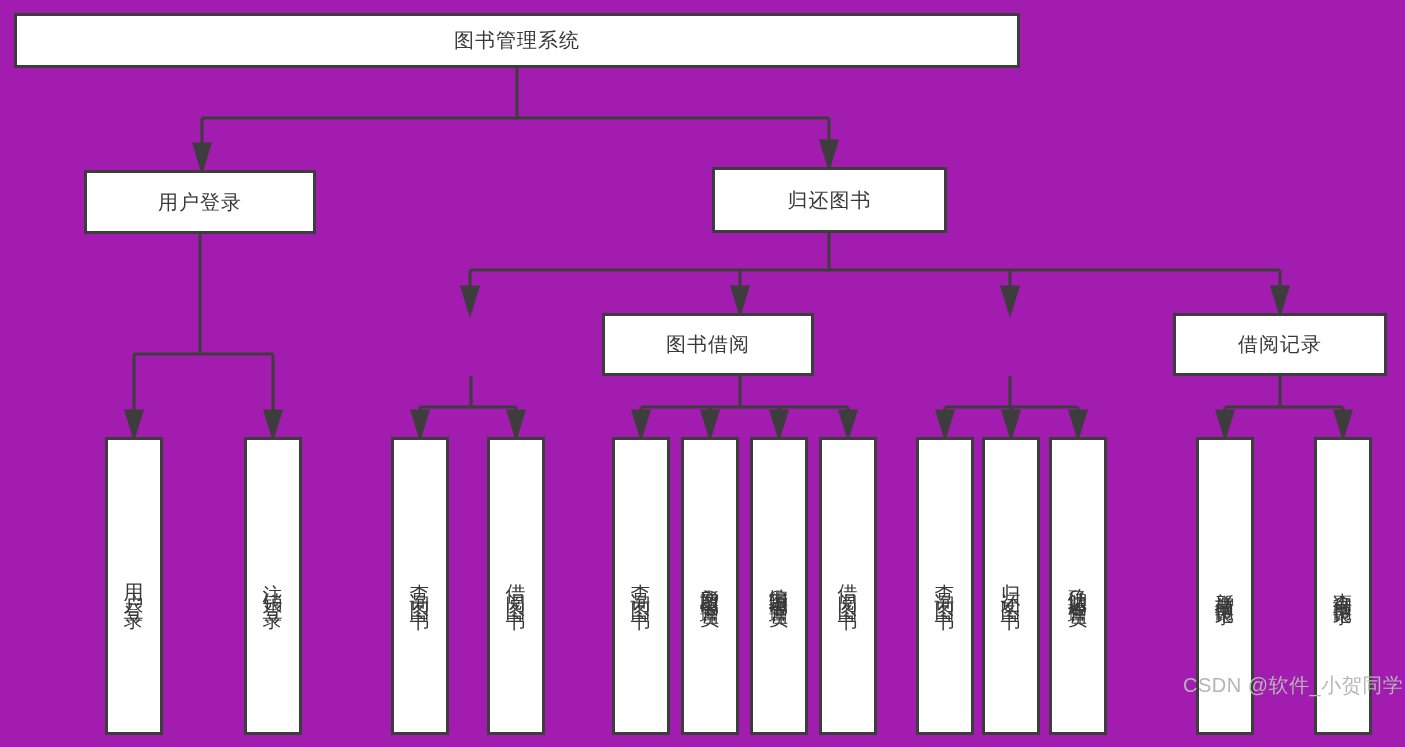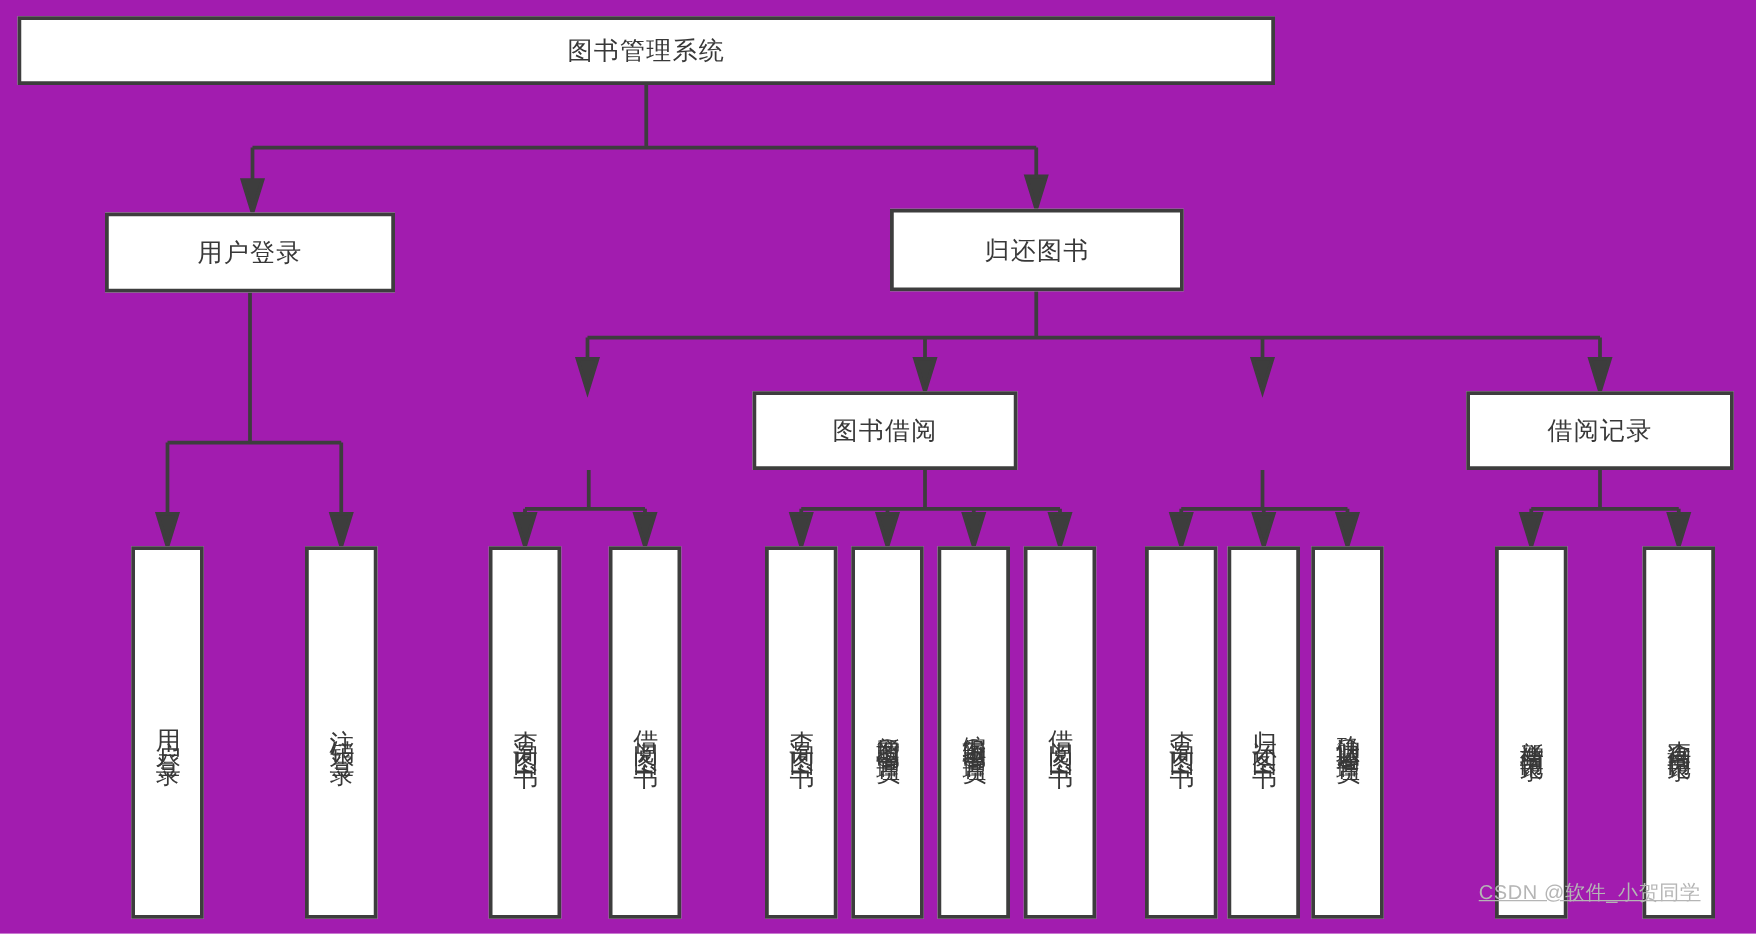--- a/index.html
+++ b/index.html
@@ -43,27 +43,26 @@
     letter-spacing: 9px;
     line-height: 1;
   }
   .v-node.long {
     font-size: 19px;
     letter-spacing: 3px;
   }
   #watermark {
     position: absolute;
     left: 1183px;
-    top: 704px;
+    top: 672px;
     z-index: 3;
-    font-size: 16px;
+    font-size: 20px;
     color: #b5b5b5;
     letter-spacing: 0.5px;
     white-space: nowrap;
-    text-decoration: underline;
   }
 </style>
 </head>
 <body>
 
 <div id="canvas">
 
   <svg id="connectors" viewBox="0 0 1405 747" xmlns="http://www.w3.org/2000/svg">
     <g stroke="#3d3d3d" stroke-width="3" fill="#3d3d3d">
 

